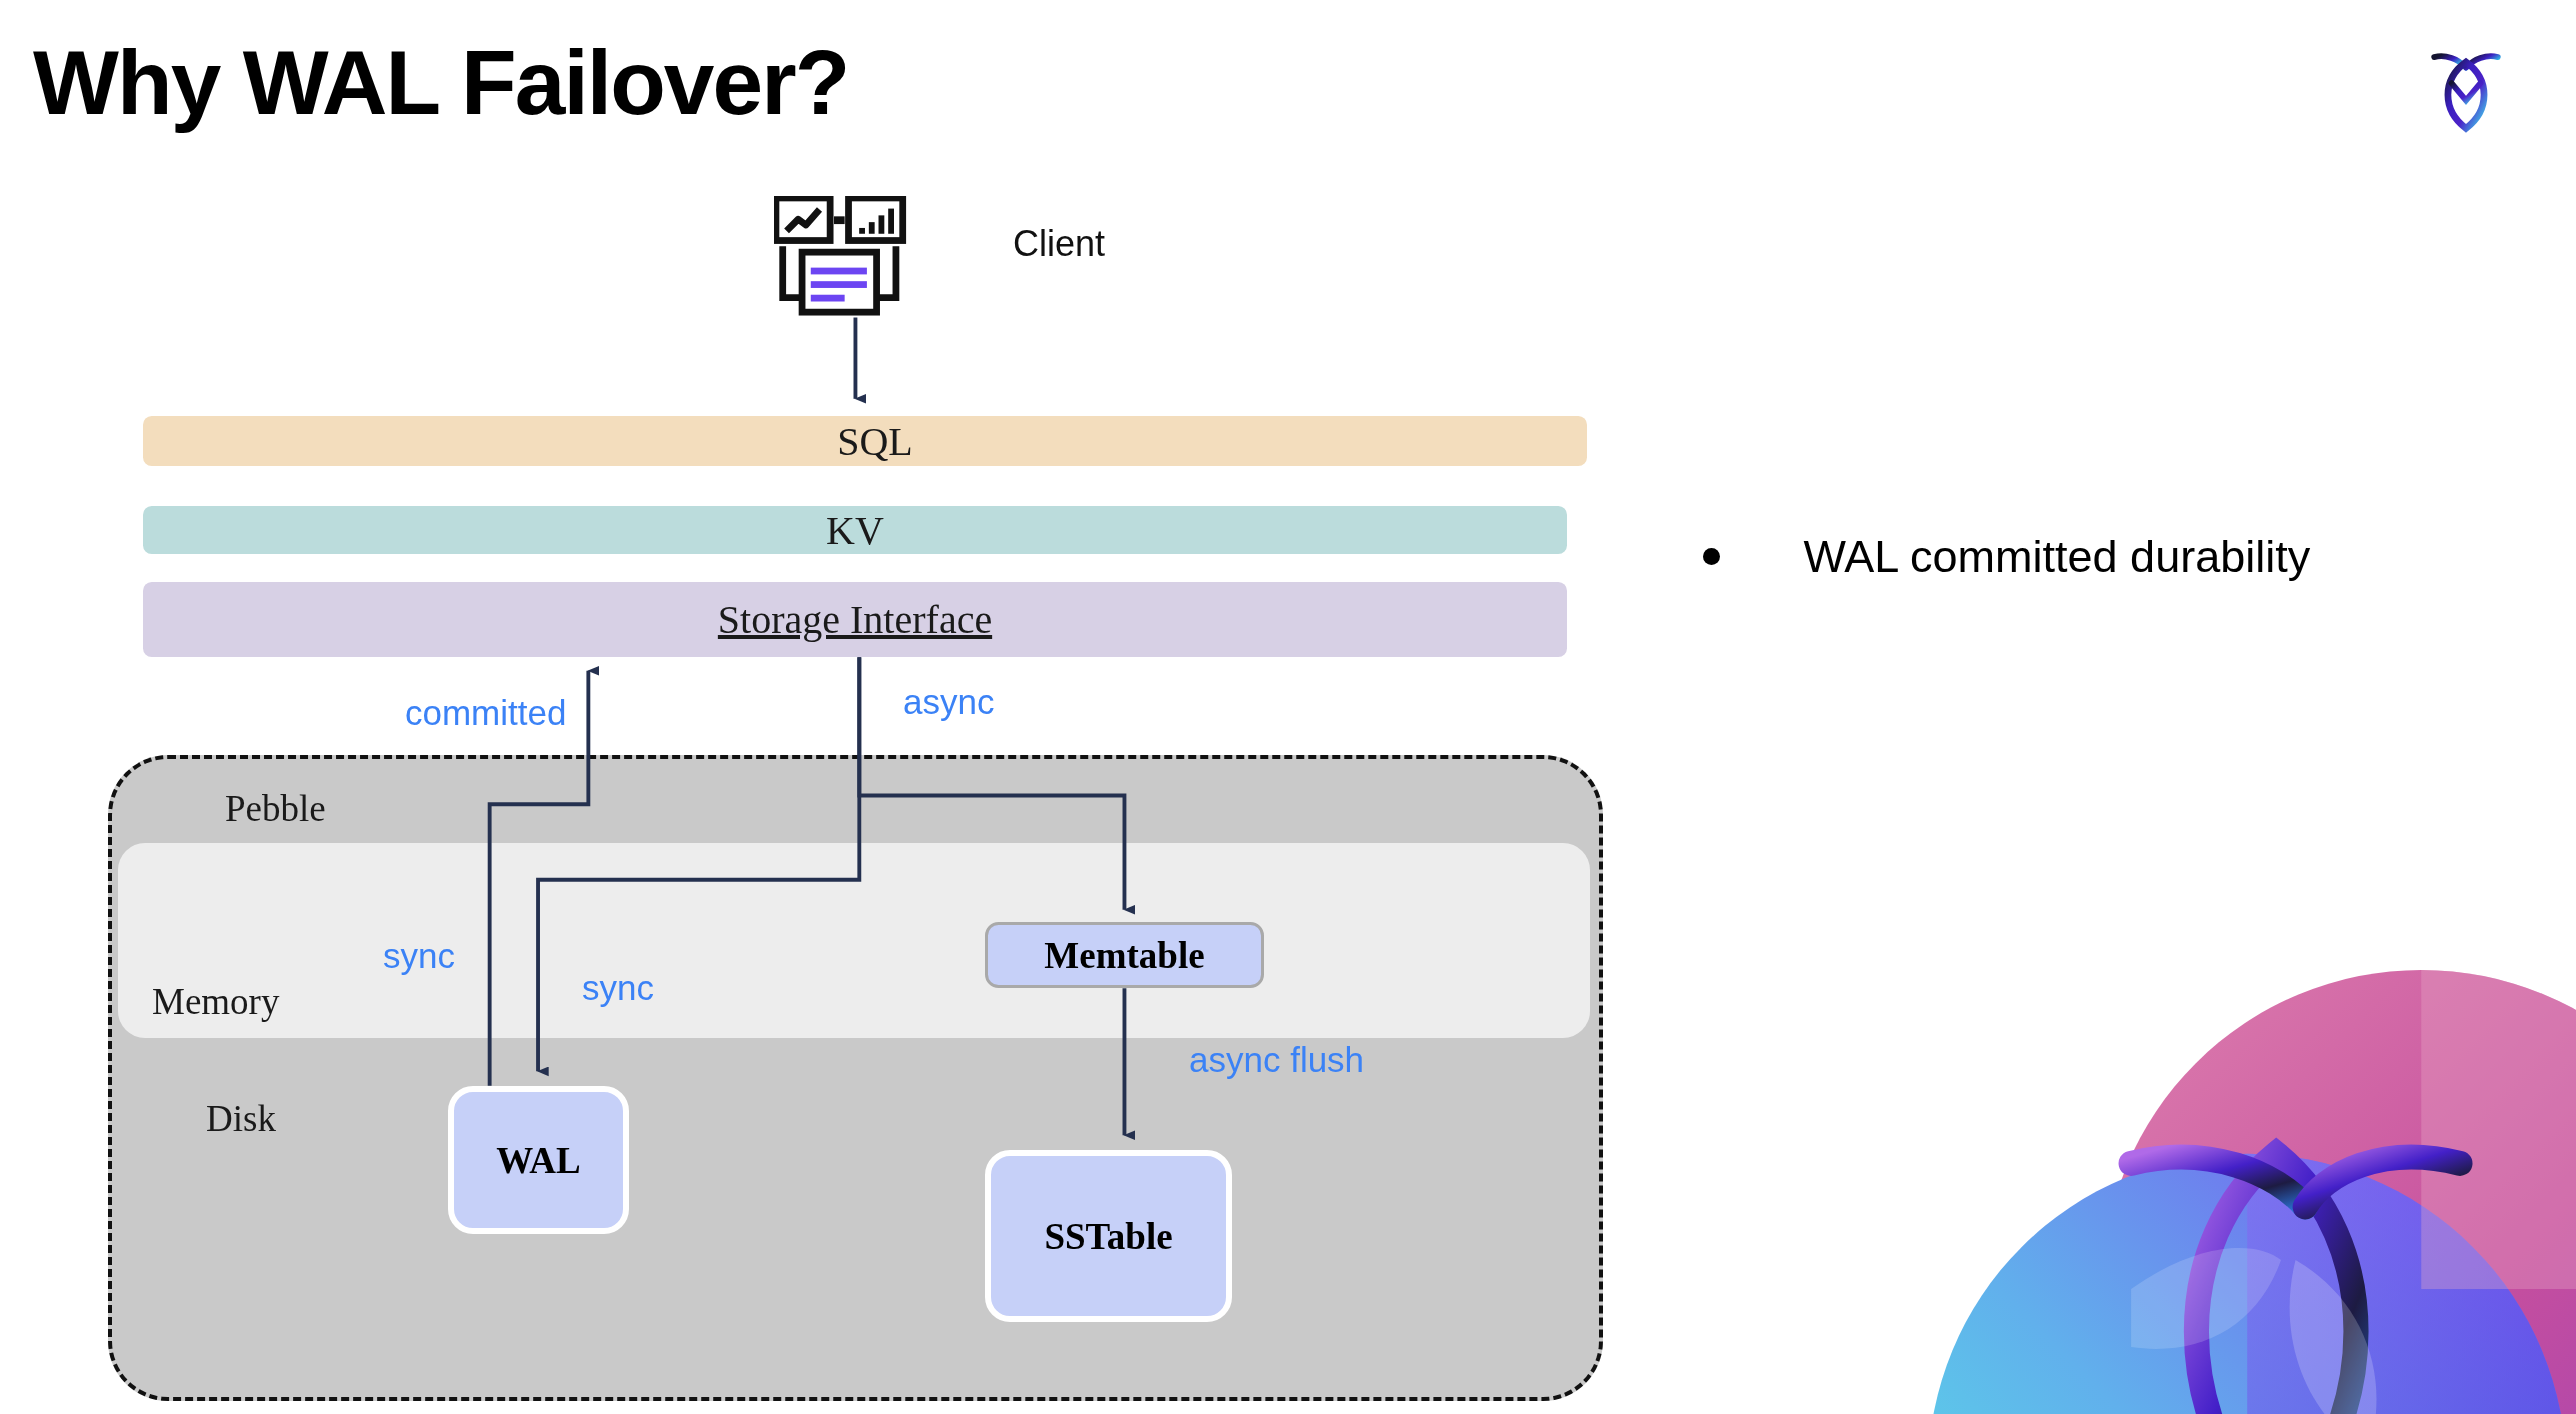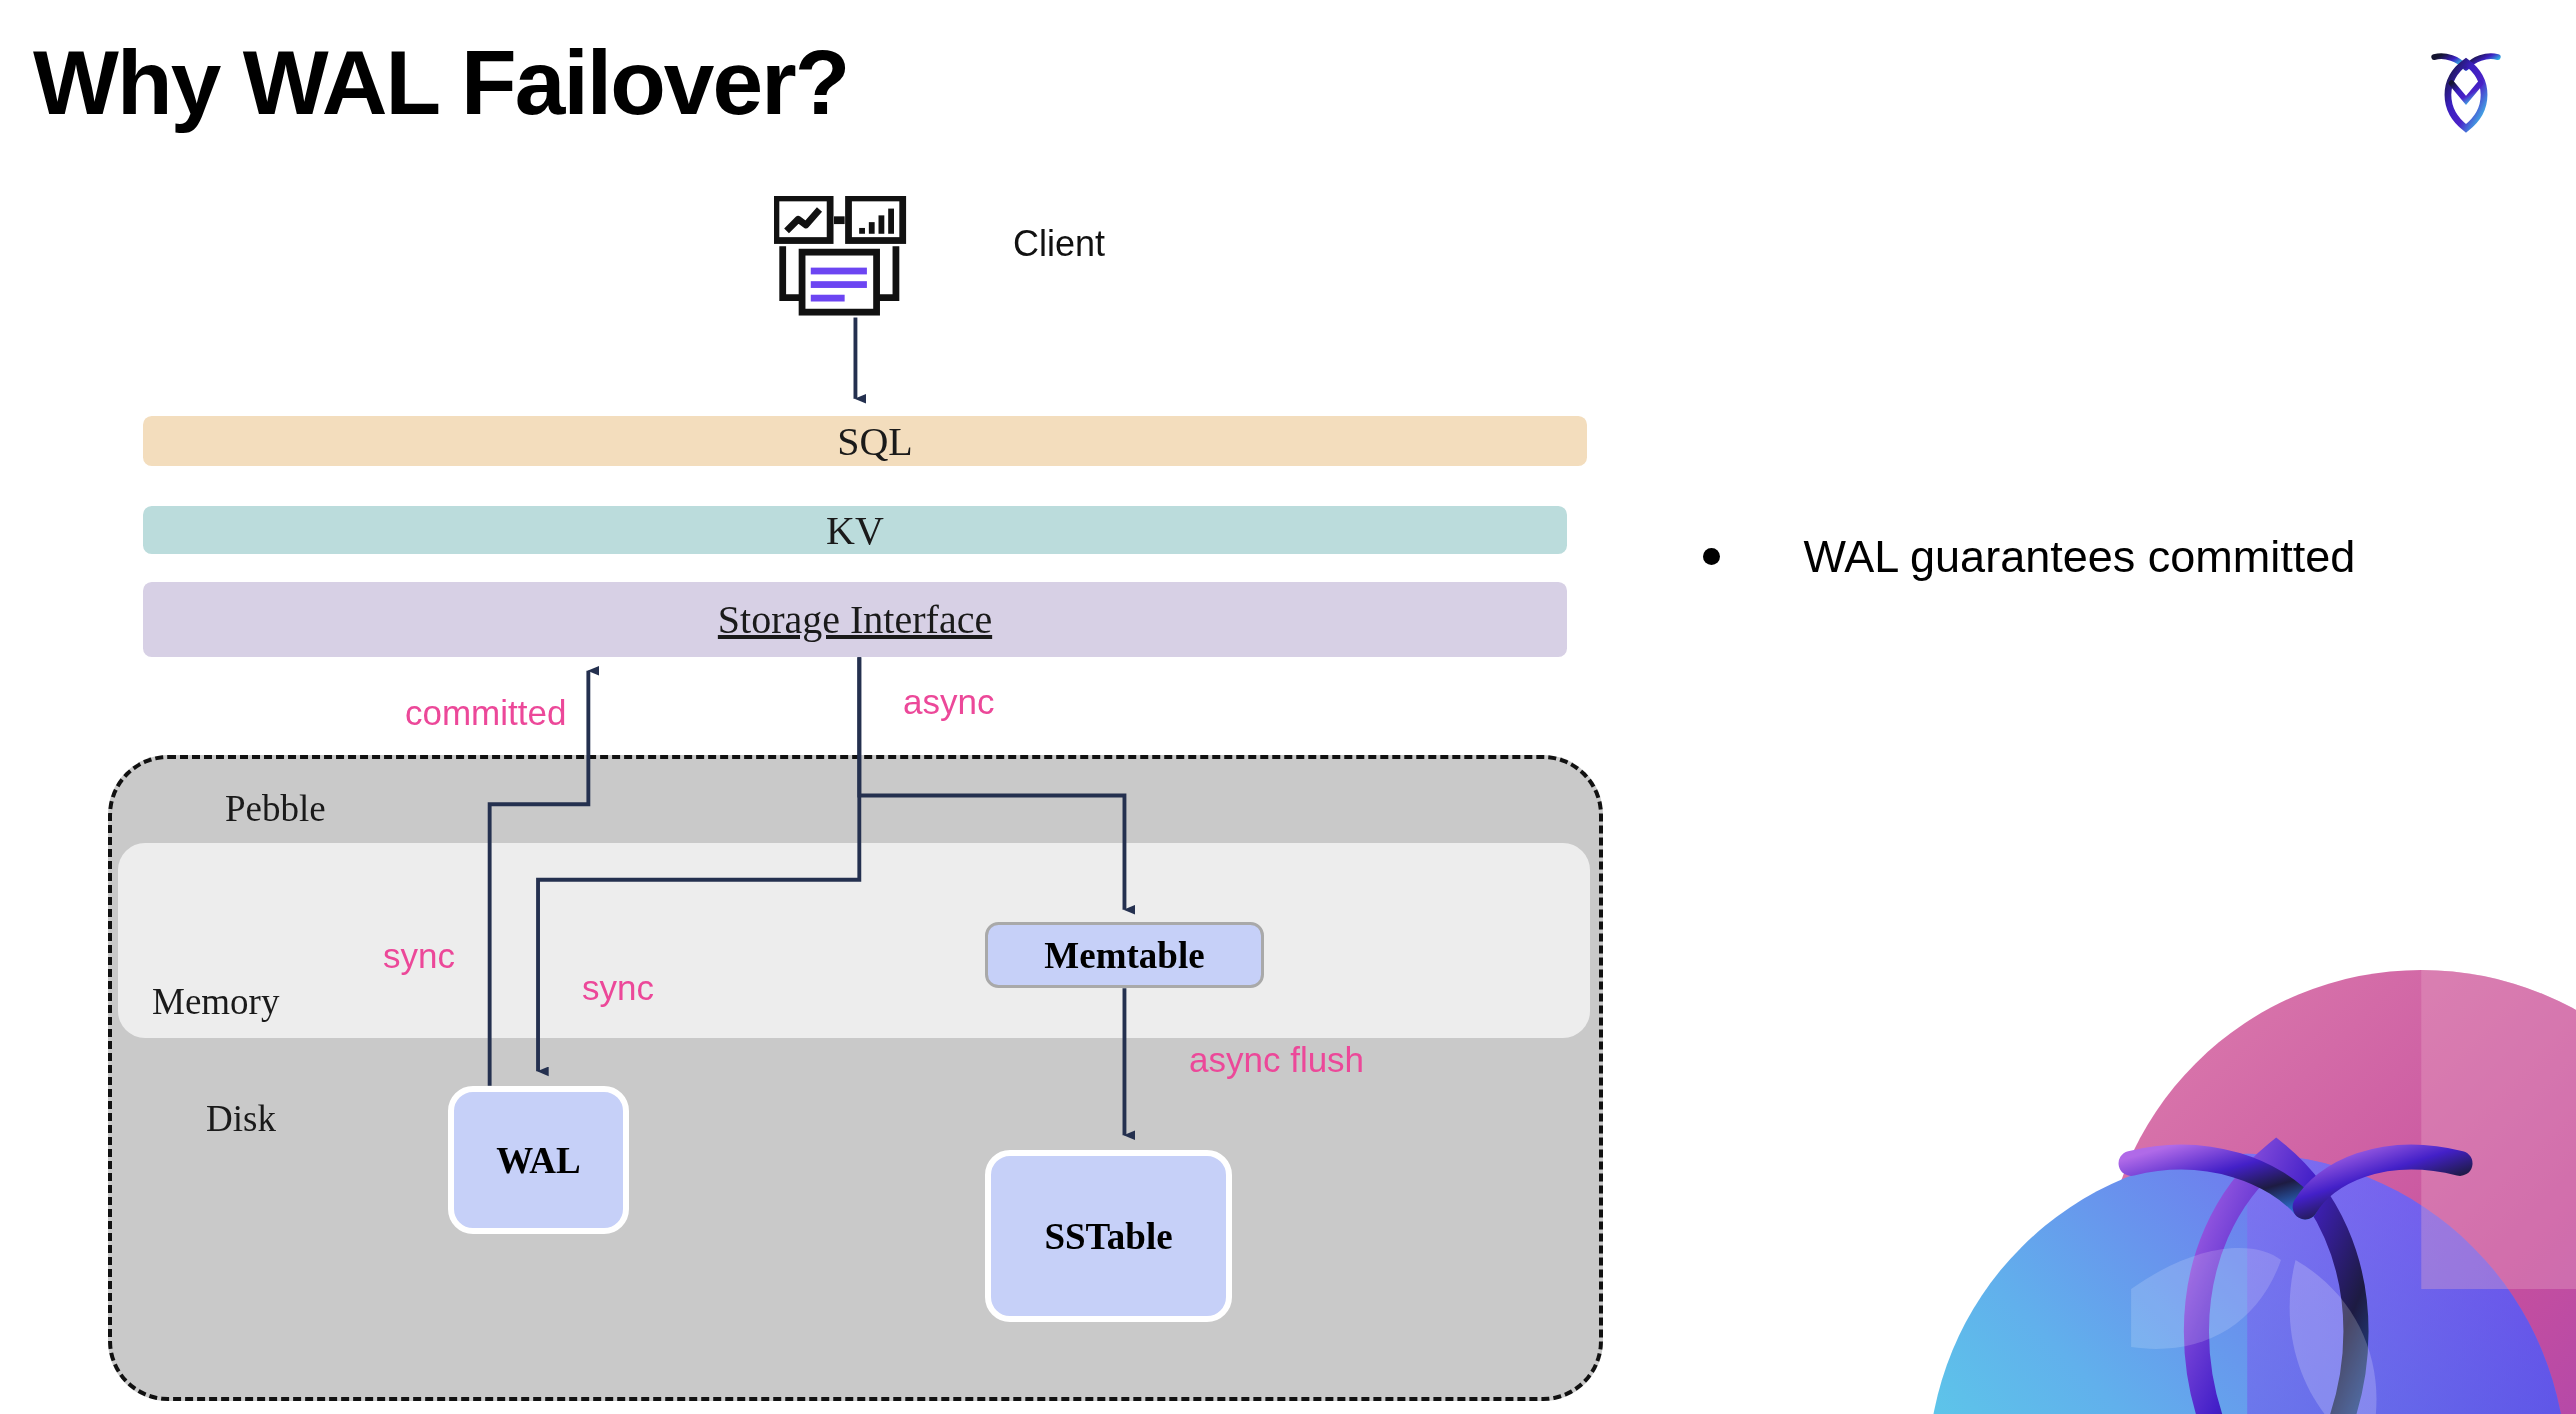--- a/index.html
+++ b/index.html
@@ -74,21 +74,21 @@
   #node-sstable{left:985px;top:1150px;width:247px;height:172px;border-radius:25px;
                 border:6.8px solid #ffffff;font-size:37px;}
 
   
   #connectors{position:absolute;left:0;top:0;width:2576px;height:1415px;
               pointer-events:none;}
 
   
   .edge-label{
     position:absolute;font-family:"Liberation Sans",sans-serif;
-    font-size:35px;color:#ec4899;white-space:nowrap;
+    font-size:35px;color:#3b82f6;white-space:nowrap;
   }
   #label-committed{left:405px;top:693px;}
   #label-commit{left:903px;top:682px;}
   #label-sync-a{left:383px;top:936px;}
   #label-sync-b{left:582px;top:968px;}
   #label-async-flush{left:1189px;top:1040px;}
 
   
   #bullet-list{position:absolute;left:1703px;top:527px;width:803px;}
   .bullet-row{display:flex;align-items:flex-start;margin-bottom:41px;}
@@ -250,16 +250,16 @@
 <div class="node-box" id="node-wal">
   <span>WAL</span>
 </div>
 <div class="node-box" id="node-sstable">
   <span>SSTable</span>
 </div>
 
 <div id="bullet-list">
   <div class="bullet-row">
     <div class="bullet-dot"></div>
-    <div class="bullet-text">WAL guarantees committed</div>
+    <div class="bullet-text">WAL committed durability</div>
   </div>
 </div>
 
 
 </body></html>

